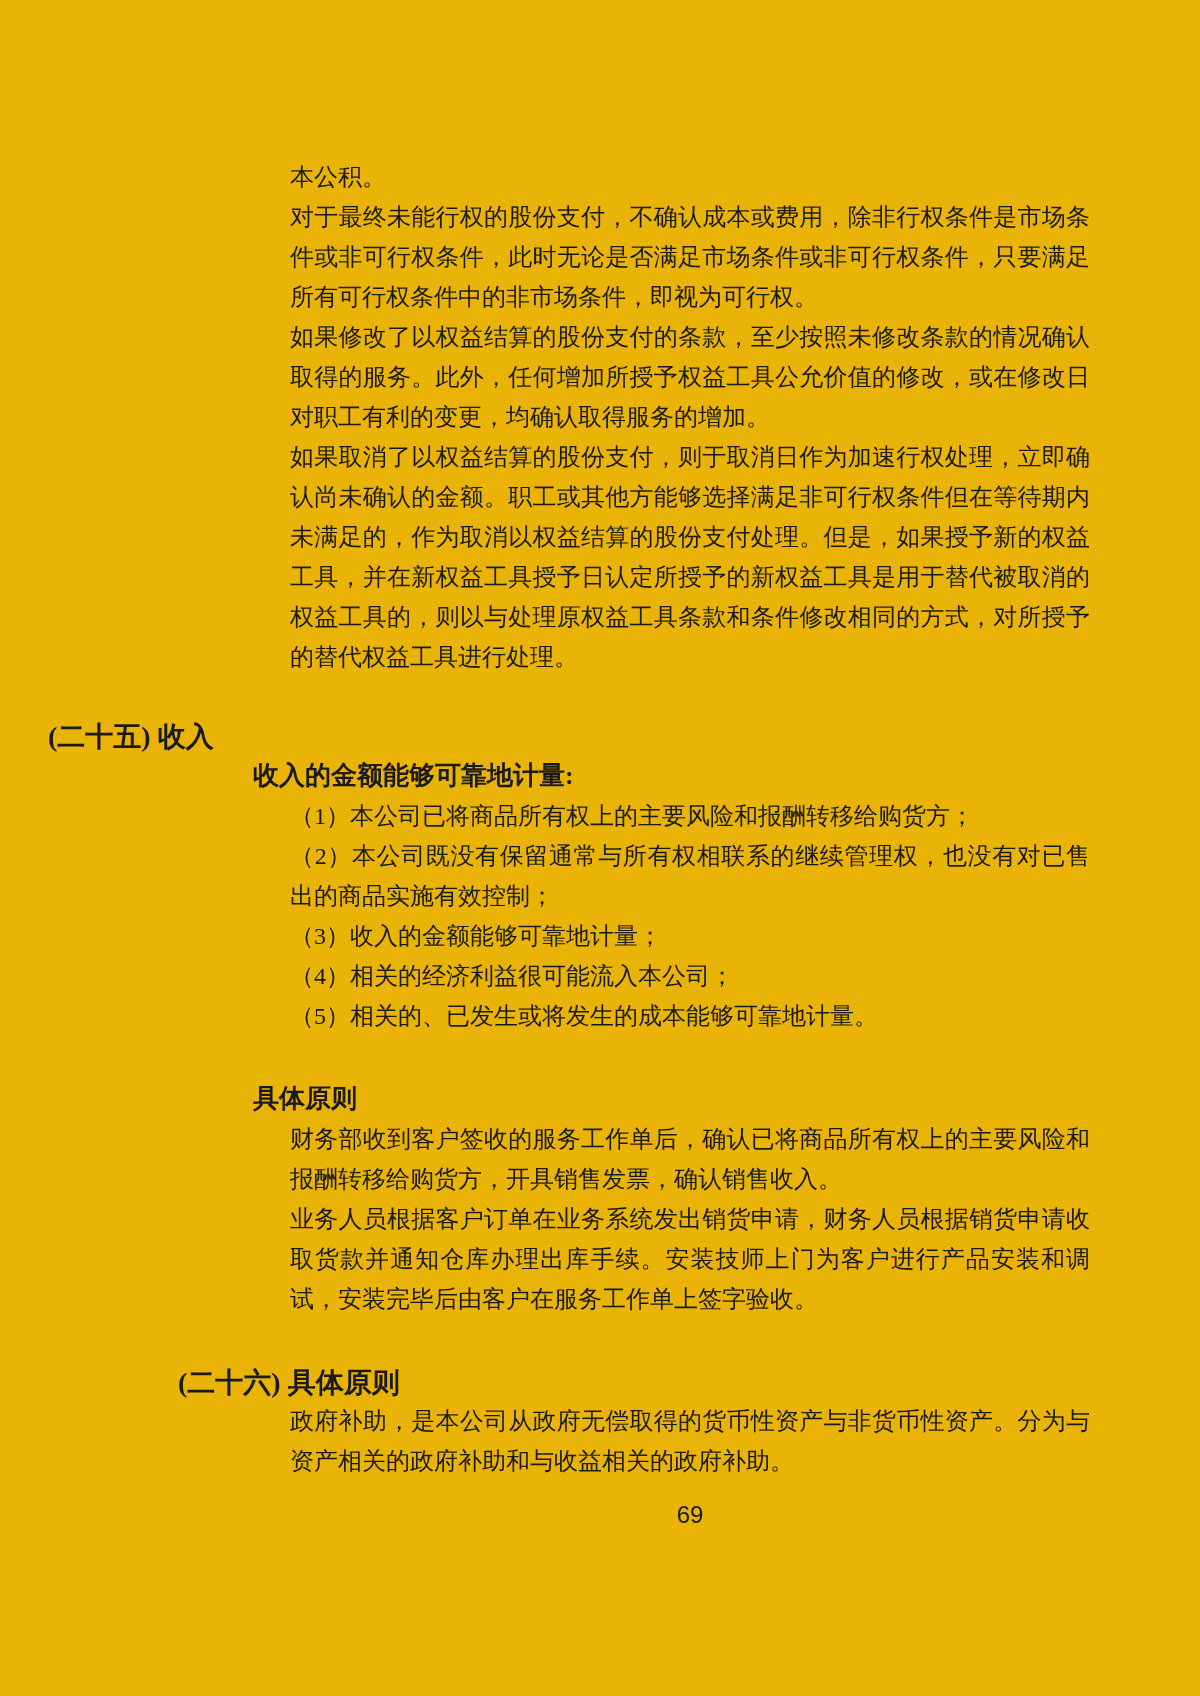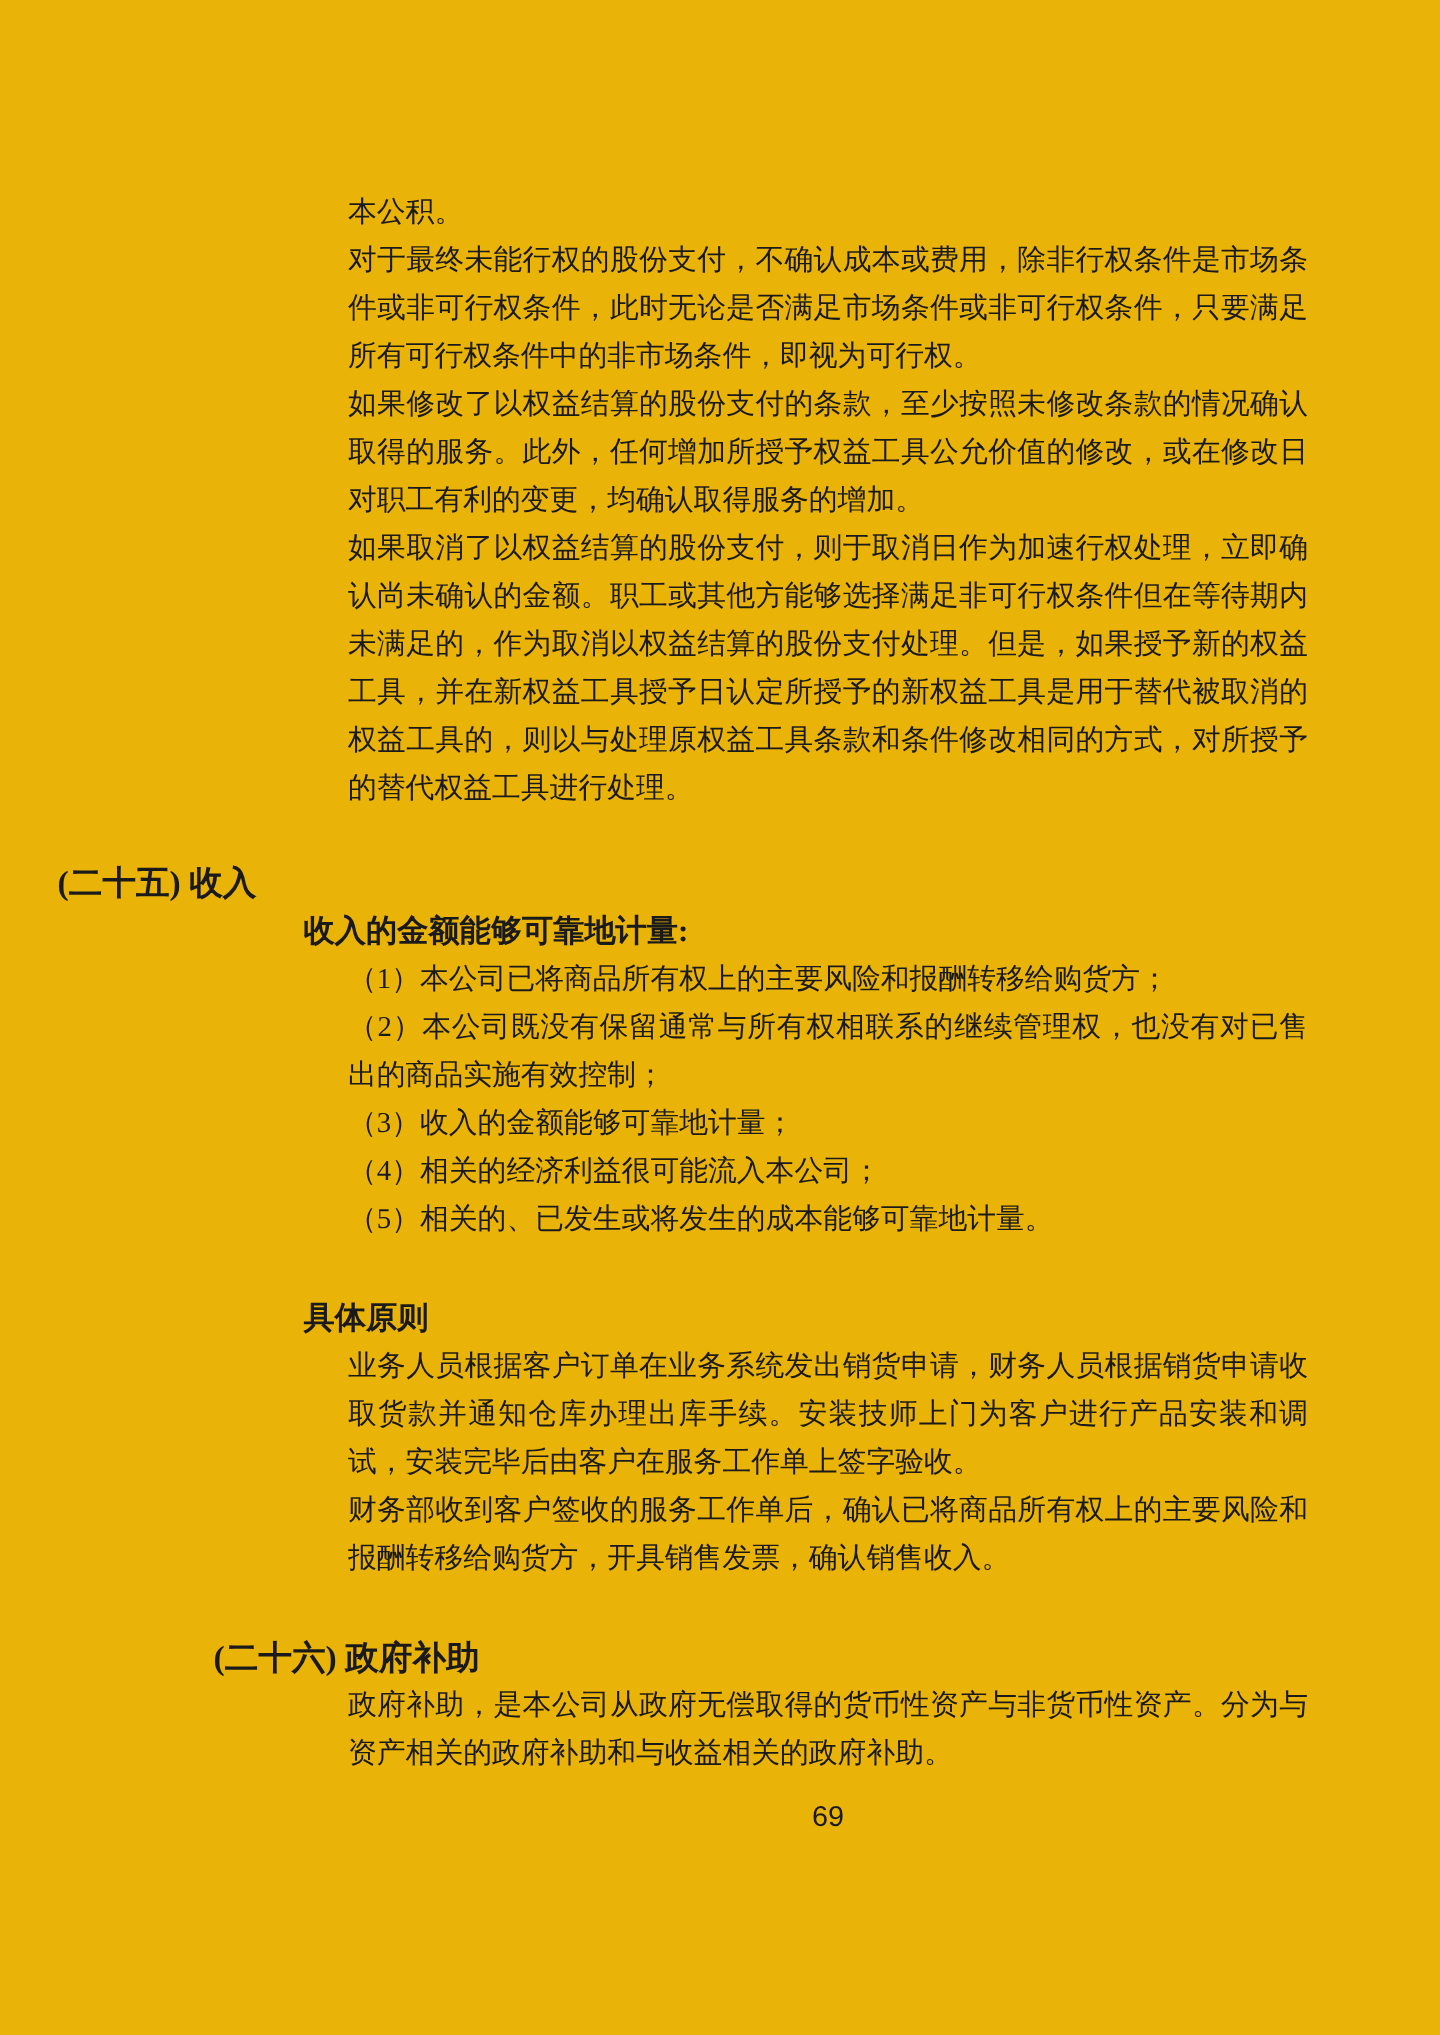--- a/index.html
+++ b/index.html
@@ -77,24 +77,24 @@
     <div class="sub-heading gap-sub1">收入的金额能够可靠地计量:</div>
 
     <p class="body l1 gap-items">（1）本公司已将商品所有权上的主要风险和报酬转移给购货方；</p>
     <p class="body l2">（2）本公司既没有保留通常与所有权相联系的继续管理权，也没有对已售出的商品实施有效控制；</p>
     <p class="body l1">（3）收入的金额能够可靠地计量；</p>
     <p class="body l1">（4）相关的经济利益很可能流入本公司；</p>
     <p class="body l1">（5）相关的、已发生或将发生的成本能够可靠地计量。</p>
 
     <div class="sub-heading gap-sub2">具体原则</div>
 
+    <p class="body l2">财务部收到客户签收的服务工作单后，确认已将商品所有权上的主要风险和报酬转移给购货方，开具销售发票，确认销售收入。</p>
     <p class="body l3">业务人员根据客户订单在业务系统发出销货申请，财务人员根据销货申请收取货款并通知仓库办理出库手续。安装技师上门为客户进行产品安装和调试，安装完毕后由客户在服务工作单上签字验收。</p>
-    <p class="body l2">财务部收到客户签收的服务工作单后，确认已将商品所有权上的主要风险和报酬转移给购货方，开具销售发票，确认销售收入。</p>
 
-    <div class="section-heading gap-h26">(二十六) 政府补助</div>
+    <div class="section-heading gap-h26">(二十六) 具体原则</div>
 
 
     <p class="body l2">政府补助，是本公司从政府无偿取得的货币性资产与非货币性资产。分为与资产相关的政府补助和与收益相关的政府补助。</p>
 
     <div class="footer">69</div>
 
   </div>
 </div>
 
 </body></html>

